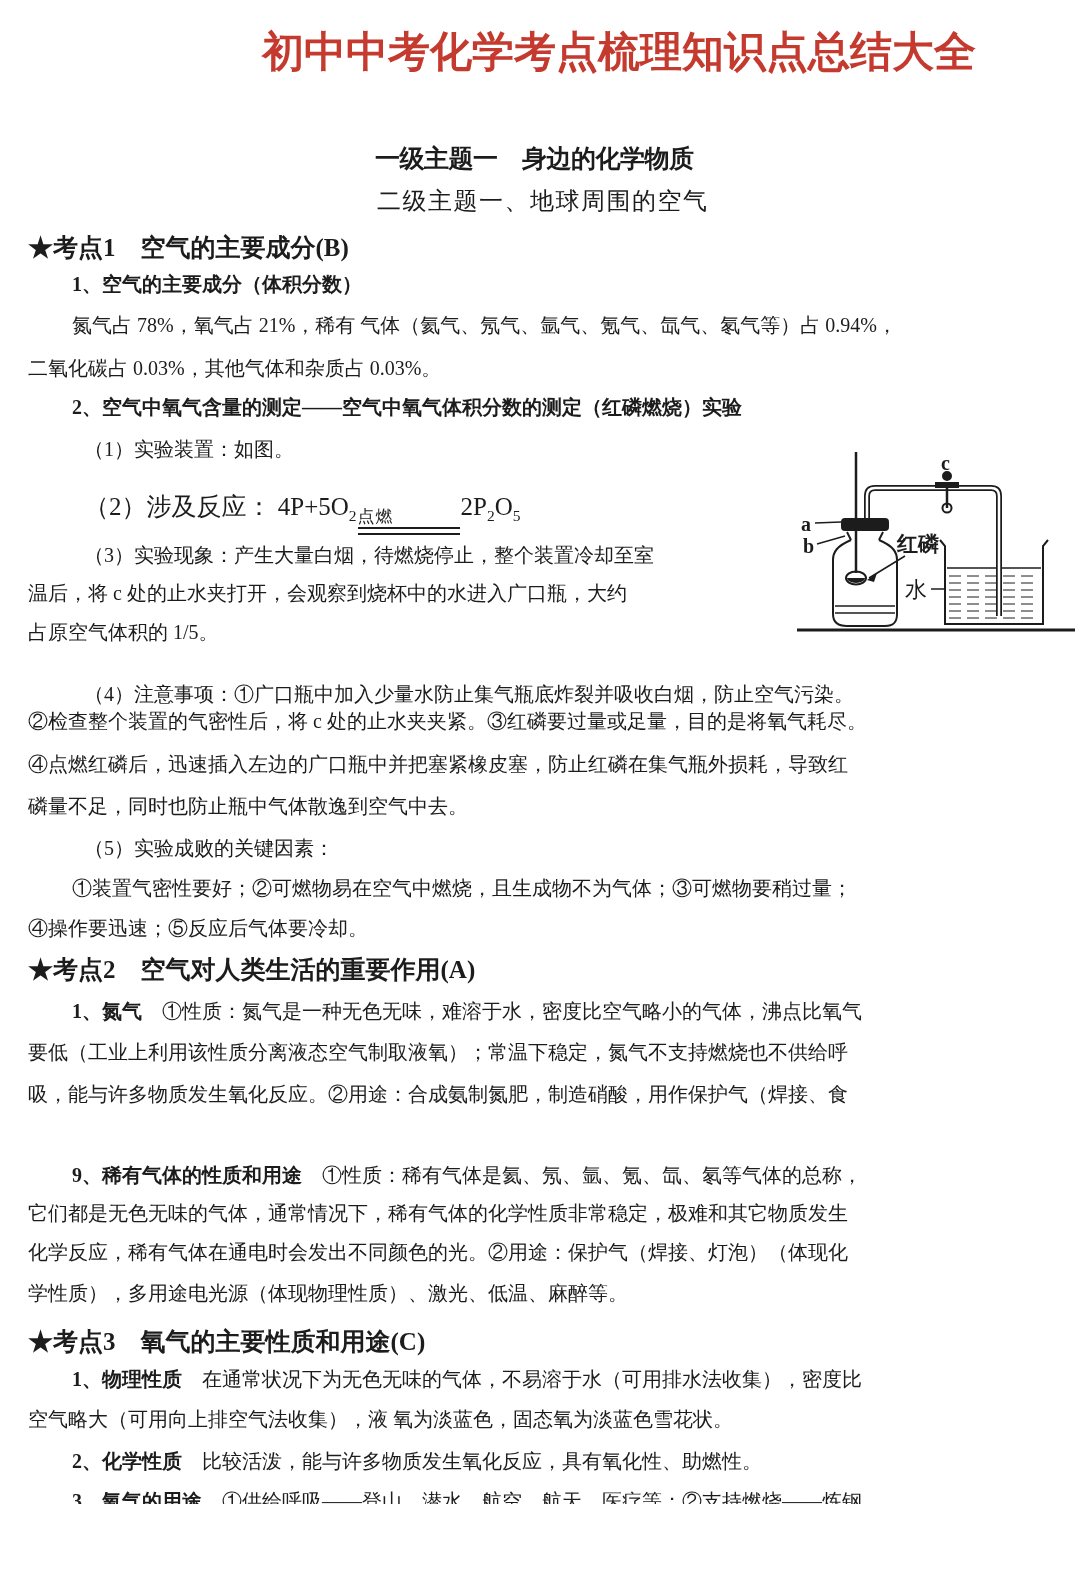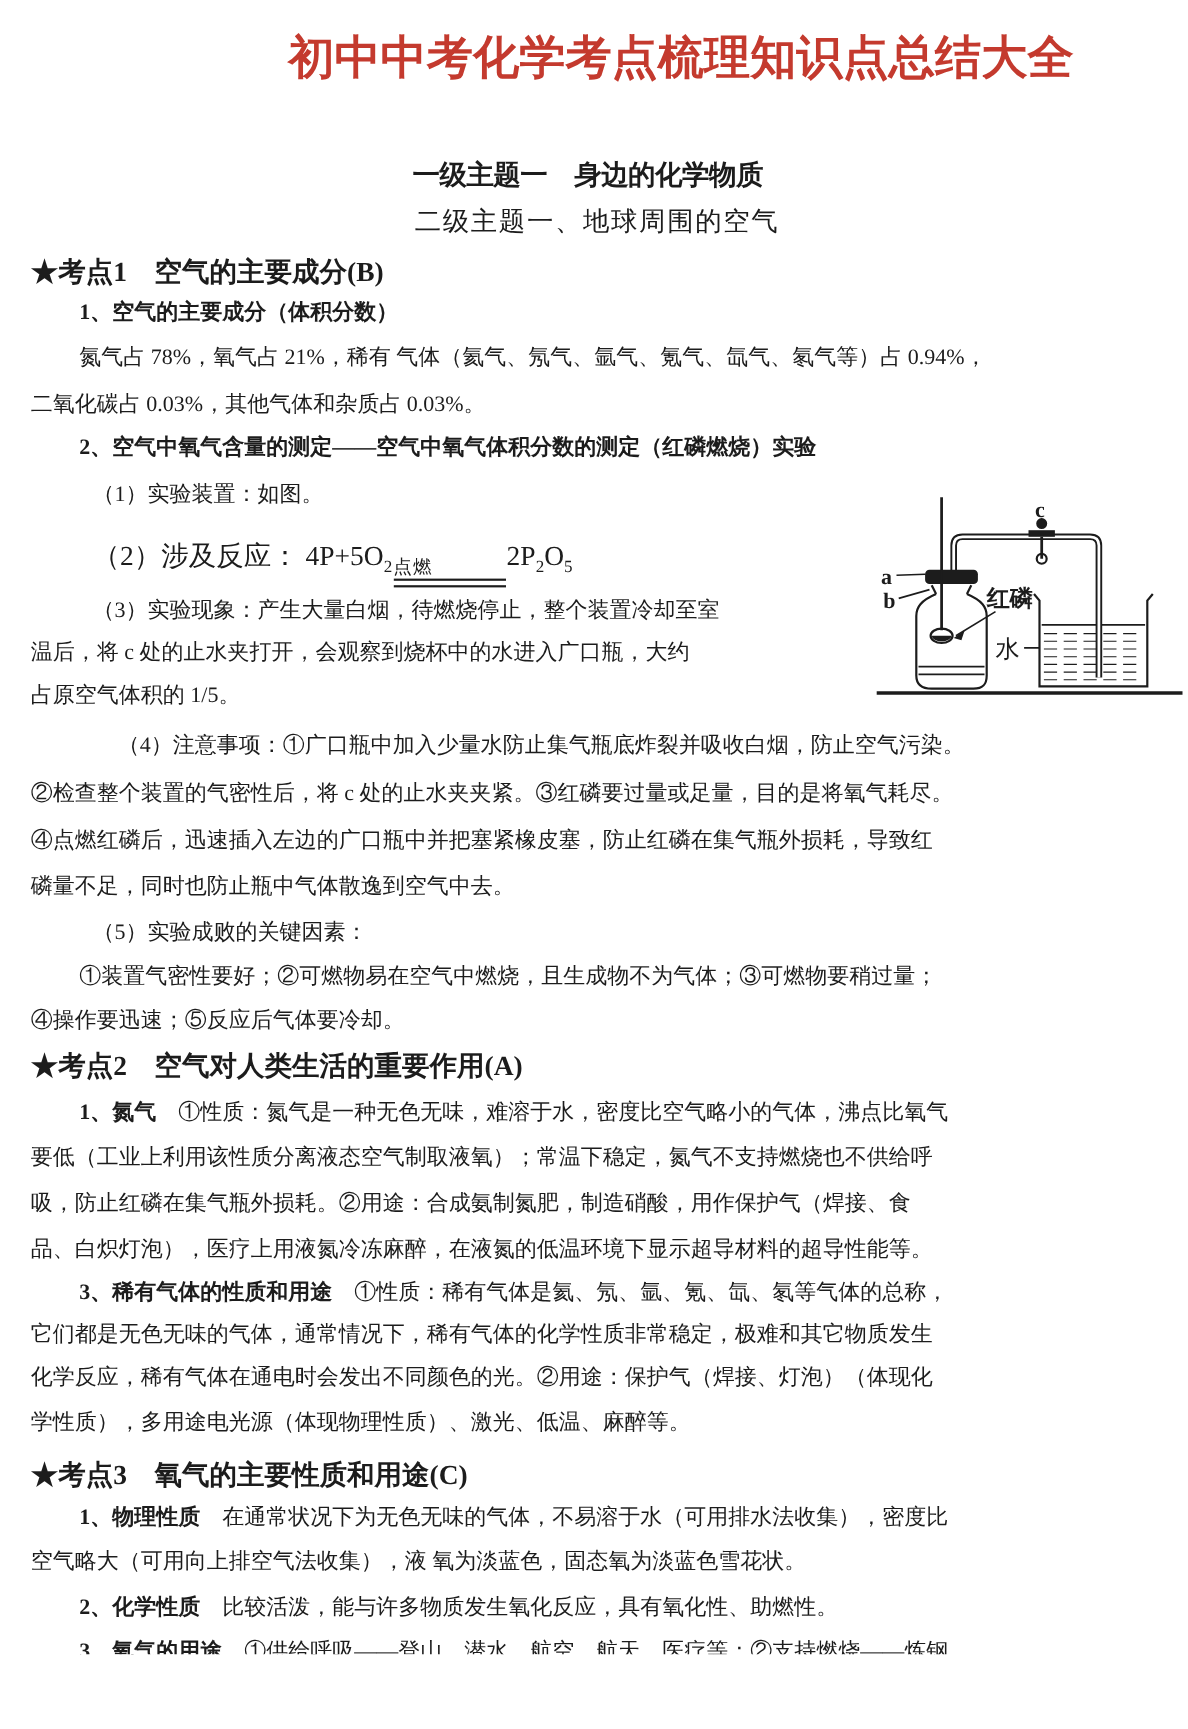--- a/index.html
+++ b/index.html
@@ -89,36 +89,35 @@
     <span>4P+5O</span><sub>2</sub><span class="eq-cond">
         <span class="cond-text">点燃</span>
         <span class="dbl-line"></span>
       </span><span>2P</span><sub>2</sub><span>O</span><sub>5</sub>
   </div>
 
   <div class="line" style="left:84px;top:543px;">（3）实验现象：产生大量白烟，待燃烧停止，整个装置冷却至室</div>
   <div class="line" style="left:28px;top:581px;">温后，将 c 处的止水夹打开，会观察到烧杯中的水进入广口瓶，大约</div>
   <div class="line" style="left:28px;top:620px;">占原空气体积的 1/5。</div>
 
-  <div class="line" style="left:84px;top:666px;margin-left:23px;">（4）注意事项：①广口瓶中加入少量水防止集气瓶底炸裂并吸收白烟，防止空气污染。</div>
+  <div class="line" style="left:84px;top:682px;">（4）注意事项：①广口瓶中加入少量水防止集气瓶底炸裂并吸收白烟，防止空气污染。</div>
   <div class="line" style="left:28px;top:709px;">②检查整个装置的气密性后，将 c 处的止水夹夹紧。③红磷要过量或足量，目的是将氧气耗尽。</div>
   <div class="line" style="left:28px;top:752px;">④点燃红磷后，迅速插入左边的广口瓶中并把塞紧橡皮塞，防止红磷在集气瓶外损耗，导致红</div>
   <div class="line" style="left:28px;top:794px;">磷量不足，同时也防止瓶中气体散逸到空气中去。</div>
 
   <div class="line" style="left:84px;top:836px;">（5）实验成败的关键因素：</div>
   <div class="line" style="left:72px;top:876px;">①装置气密性要好；②可燃物易在空气中燃烧，且生成物不为气体；③可燃物要稍过量；</div>
   <div class="line" style="left:28px;top:916px;">④操作要迅速；⑤反应后气体要冷却。</div>
 
   <div class="line kaodian" style="left:28px;top:955px;">★考点2　空气对人类生活的重要作用(A)</div>
   <div class="line" style="left:72px;top:999px;"><span class="bold">1、氮气</span><span>　①性质：氮气是一种无色无味，难溶于水，密度比空气略小的气体，沸点比氧气</span></div>
   <div class="line" style="left:28px;top:1040px;text-align:right;">要低（工业上利用该性质分离液态空气制取液氧）；常温下稳定，氮气不支持燃烧也不供给呼</div>
-  <div class="line" style="left:28px;top:1082px;">吸，防止红磷在集气瓶外损耗。②用途：合成氨制氮肥，制造硝酸，用作保护气（焊接、食</div>
-  <div class="line" style="left:28px;top:1124px;">品、白炽灯泡），医疗上用液氮冷冻麻醉，在液氮的低温环境下显示超导材料的超导性能等。</div>
+  <div class="line" style="left:28px;top:1082px;">吸，能与许多物质发生氧化反应。②用途：合成氨制氮肥，制造硝酸，用作保护气（焊接、食</div>
 
-  <div class="line" style="left:72px;top:1163px;"><span class="bold">3、稀有气体的性质和用途</span><span>　①性质：稀有气体是氦、氖、氩、氪、氙、氡等气体的总称，</span></div>
+  <div class="line" style="left:72px;top:1163px;"><span class="bold">9、稀有气体的性质和用途</span><span>　①性质：稀有气体是氦、氖、氩、氪、氙、氡等气体的总称，</span></div>
   <div class="line" style="left:28px;top:1201px;">它们都是无色无味的气体，通常情况下，稀有气体的化学性质非常稳定，极难和其它物质发生</div>
   <div class="line" style="left:28px;top:1240px;">化学反应，稀有气体在通电时会发出不同颜色的光。②用途：保护气（焊接、灯泡）（体现化</div>
   <div class="line" style="left:28px;top:1281px;">学性质），多用途电光源（体现物理性质）、激光、低温、麻醉等。</div>
 
   <div class="line kaodian" style="left:28px;top:1327px;">★考点3　氧气的主要性质和用途(C)</div>
   <div class="line" style="left:72px;top:1367px;"><span class="bold">1、物理性质</span><span>　在通常状况下为无色无味的气体，不易溶于水（可用排水法收集），密度比</span></div>
   <div class="line" style="left:28px;top:1407px;">空气略大（可用向上排空气法收集），液 氧为淡蓝色，固态氧为淡蓝色雪花状。</div>
   <div class="line" style="left:72px;top:1449px;"><span class="bold">2、化学性质</span><span>　比较活泼，能与许多物质发生氧化反应，具有氧化性、助燃性。</span></div>
   <div class="line" style="left:72px;top:1489px;"><span class="bold">3、氧气的用途</span><span>　①供给呼吸——登山、潜水、航空、航天、医疗等；②支持燃烧——炼钢、</span></div>
 

